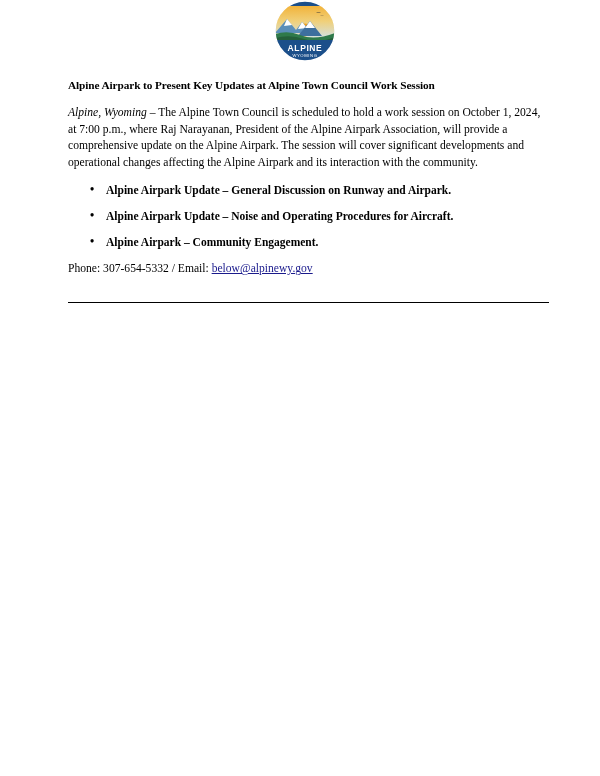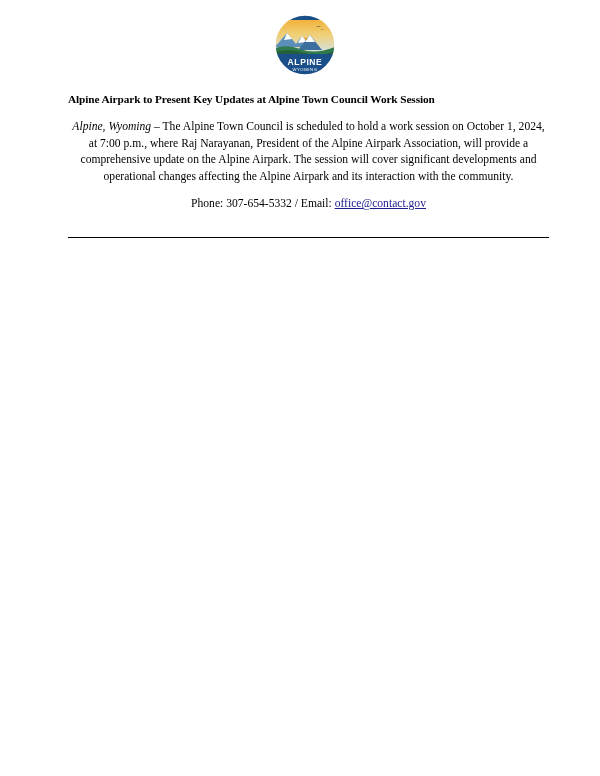--- a/index.html
+++ b/index.html
@@ -19,21 +19,20 @@
     width: 600px;
     height: 776px;
     box-sizing: border-box;
     padding: 0;
     position: relative;
   }
   .logo-wrap {
     display: flex;
     justify-content: center;
     align-items: center;
-    padding-top: 14px;
     padding-bottom: 16px;
     margin-left: 9px;
   }
   .logo {
     width: 62px;
     height: 62px;
     border-radius: 50%;
     overflow: hidden;
     display: block;
   }
@@ -44,21 +43,21 @@
     font-weight: bold;
     font-size: 11.3px;
     line-height: 1.35;
     margin: 0 0 12px 0;
     letter-spacing: -0.1px;
   }
   p.body-text {
     font-size: 11.6px;
     line-height: 1.42;
     margin: 0 0 11px 0;
-    text-align: center;
+    text-align: left;
   }
   .italic {
     font-style: italic;
   }
   ul.topics {
     margin: 4px 0 11px 0;
     padding-left: 38px;
     list-style: none;
   }
   ul.topics li {
@@ -131,22 +130,27 @@
     </span>
   </div>
 
   <div class="content">
 
     <h1 class="doc-title">Alpine Airpark to Present Key Updates at Alpine Town Council Work Session</h1>
 
     <p class="body-text"><span class="italic">Alpine, Wyoming</span><span> – The Alpine Town Council is scheduled to hold a work session on October 1, 2024, at 7:00 p.m., where Raj Narayanan, President of the Alpine Airpark Association, will provide a comprehensive update on the Alpine Airpark. The session will cover significant developments and operational changes affecting the Alpine Airpark and its interaction with the community.</span></p>
 
 
+    <ul class="topics">
+      <li>Alpine Airpark Update – General Discussion on Runway and Airpark.</li>
+      <li>Alpine Airpark Update – Noise and Operating Procedures for Aircraft.</li>
+      <li>Alpine Airpark – Community Engagement.</li>
+    </ul>
 
 
 
-    <p class="body-text"><span>Phone: 307-654-5332 / Email: </span><a class="link" href="#">office@contact.gov</a></p>
+    <p class="body-text"><span>Phone: 307-654-5332 / Email: </span><a class="link" href="#">below@alpinewy.gov</a></p>
 
     <hr class="divider">
 
     <div class="spacer-bottom"></div>
   </div>
 </div>
 
 </body></html>

